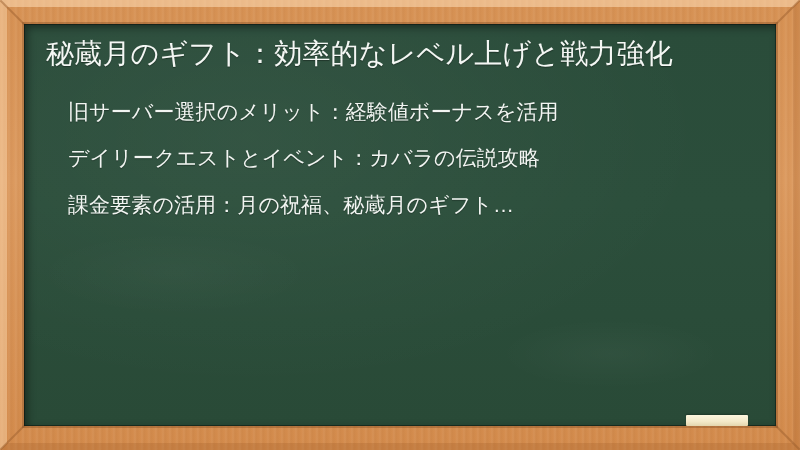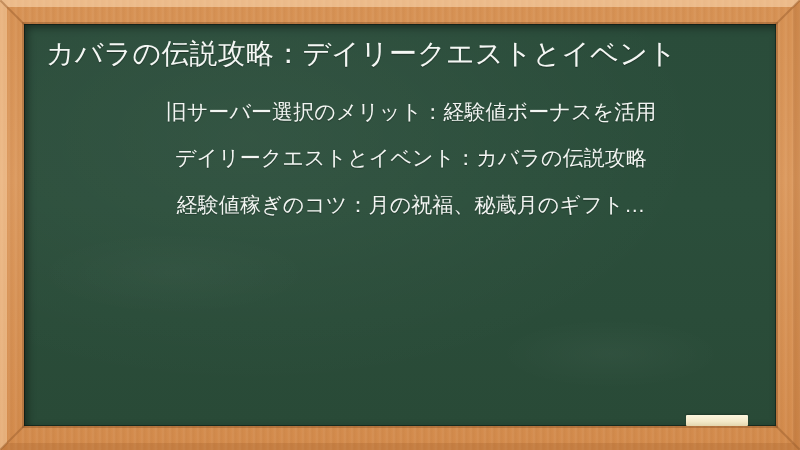--- a/index.html
+++ b/index.html
@@ -115,21 +115,20 @@
     padding: 0 0 0 22px;
   }
 
   .board-list-item {
     color: #f2f5f2;
     font-size: 21px;
     line-height: 1.42;
     margin: 0 0 17px 0;
     letter-spacing: 0.1px;
     text-shadow: 0 1px 1px rgba(0,0,0,0.3);
-    text-align: center;
   }
   .board-list-item:last-child { margin-bottom: 0; }
 
   
   .chalk-stick {
     position: absolute;
     right: 28px;
     bottom: 0px;
     width: 62px;
     height: 11px;
@@ -148,26 +147,26 @@
     <div class="frame-bevel-light"></div>
     <div class="mitre tl"></div>
     <div class="mitre tr"></div>
     <div class="mitre bl"></div>
     <div class="mitre br"></div>
   </div>
 
   <div class="board">
     <div class="board-content">
 
-      <h1 class="board-title">カバラの伝説攻略：デイリークエストとイベント</h1>
+      <h1 class="board-title">秘蔵月のギフト：効率的なレベル上げと戦力強化</h1>
 
       <ul class="board-list">
         <li class="board-list-item">旧サーバー選択のメリット：経験値ボーナスを活用</li>
         <li class="board-list-item">デイリークエストとイベント：カバラの伝説攻略</li>
-        <li class="board-list-item">経験値稼ぎのコツ：月の祝福、秘蔵月のギフト…</li>
+        <li class="board-list-item">課金要素の活用：月の祝福、秘蔵月のギフト…</li>
       </ul>
 
     </div>
 
     <div class="chalk-stick"></div>
   </div>
 
 </div>
 
 </body></html>

